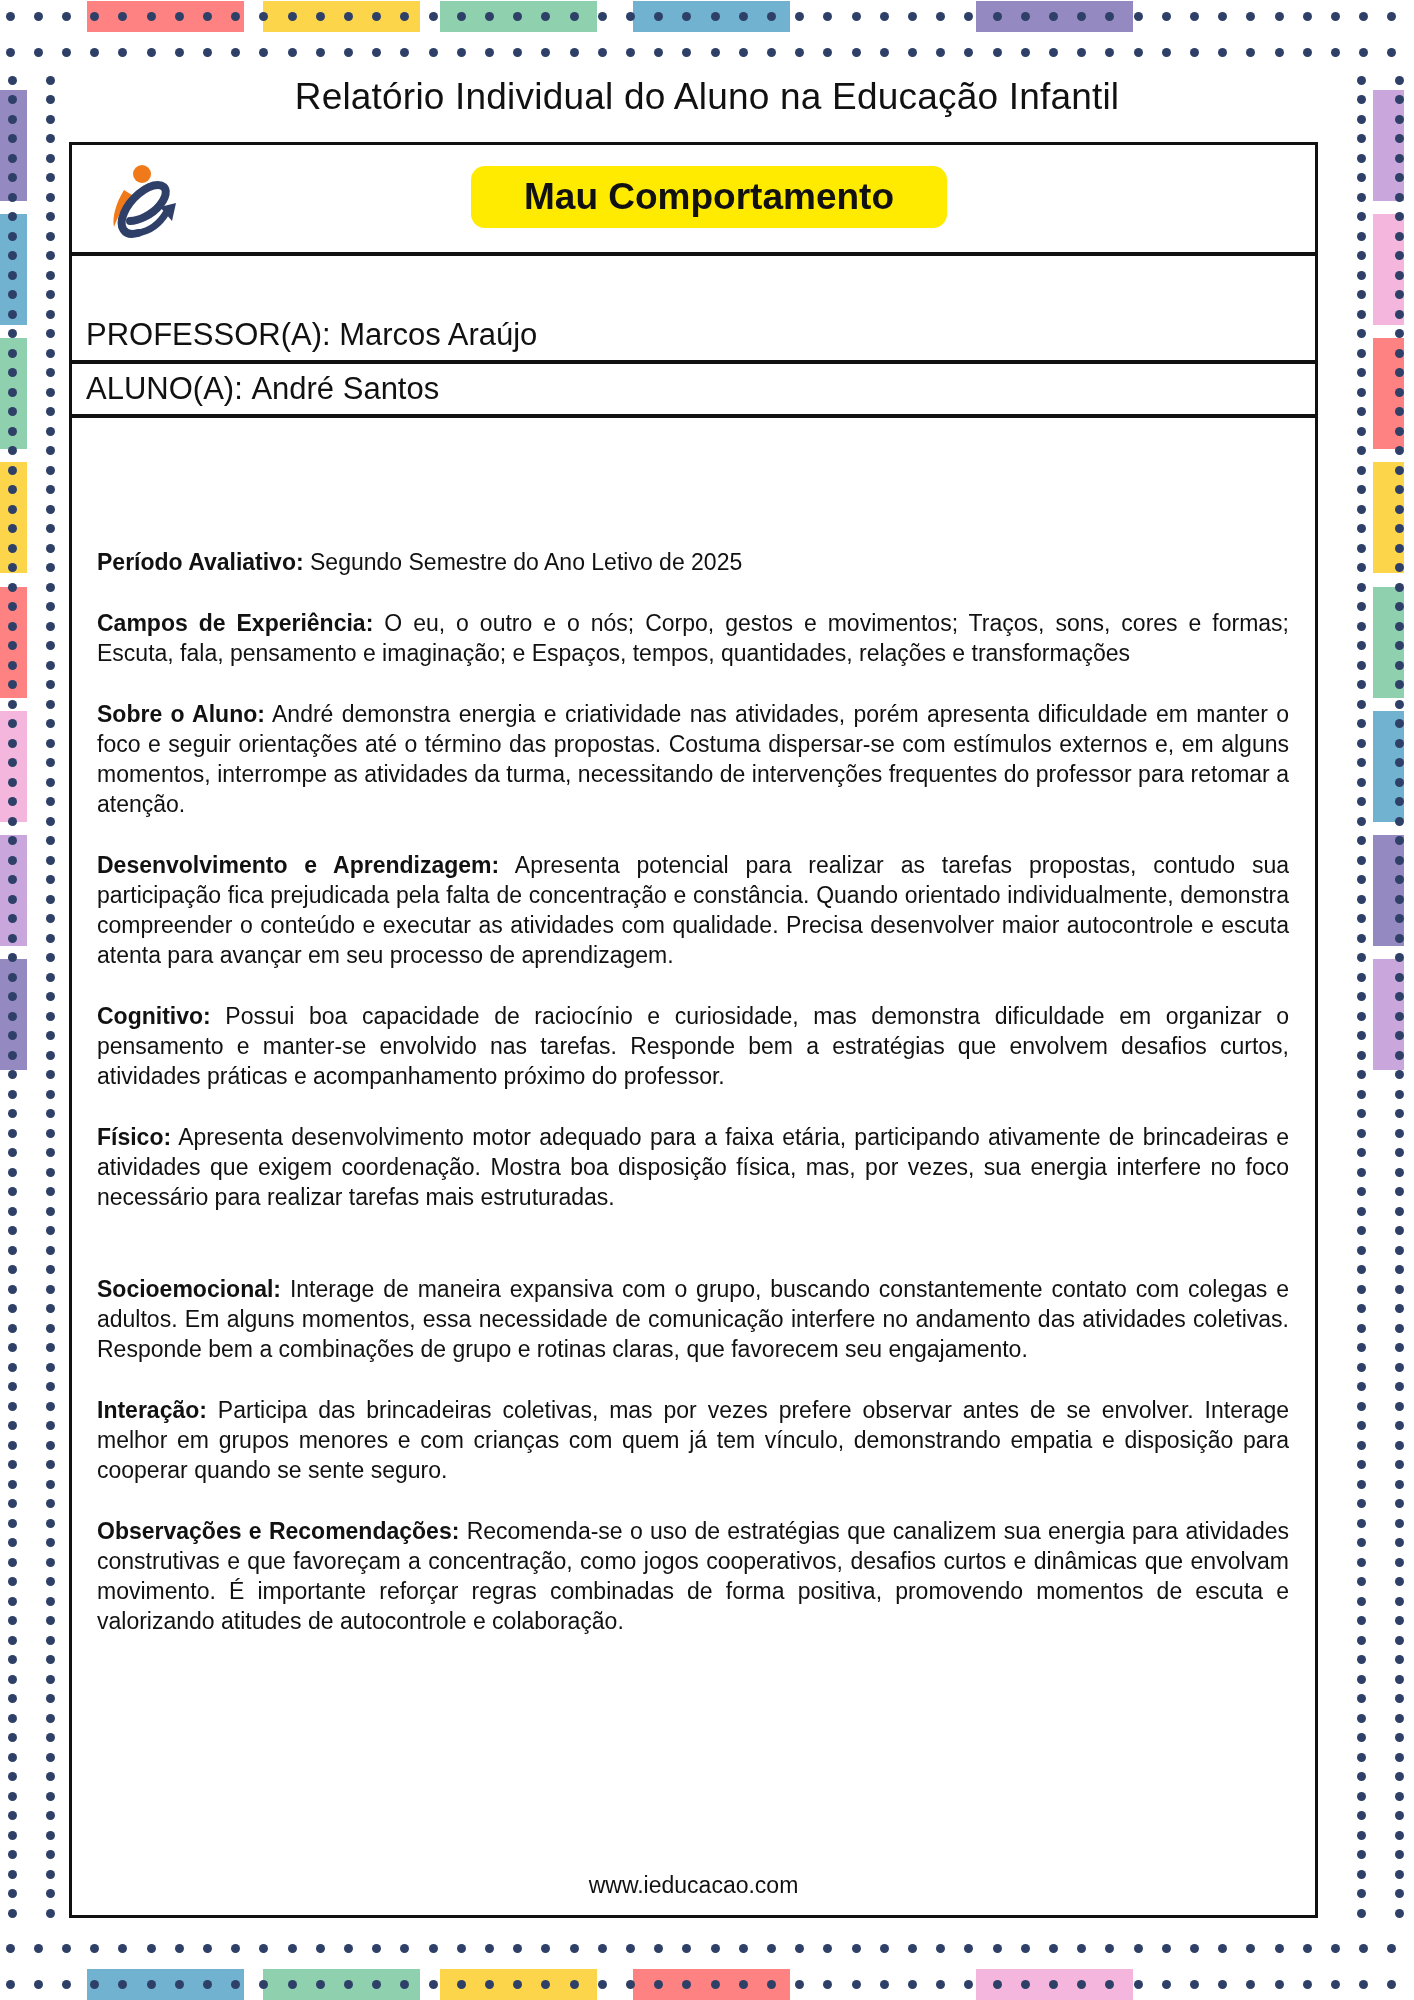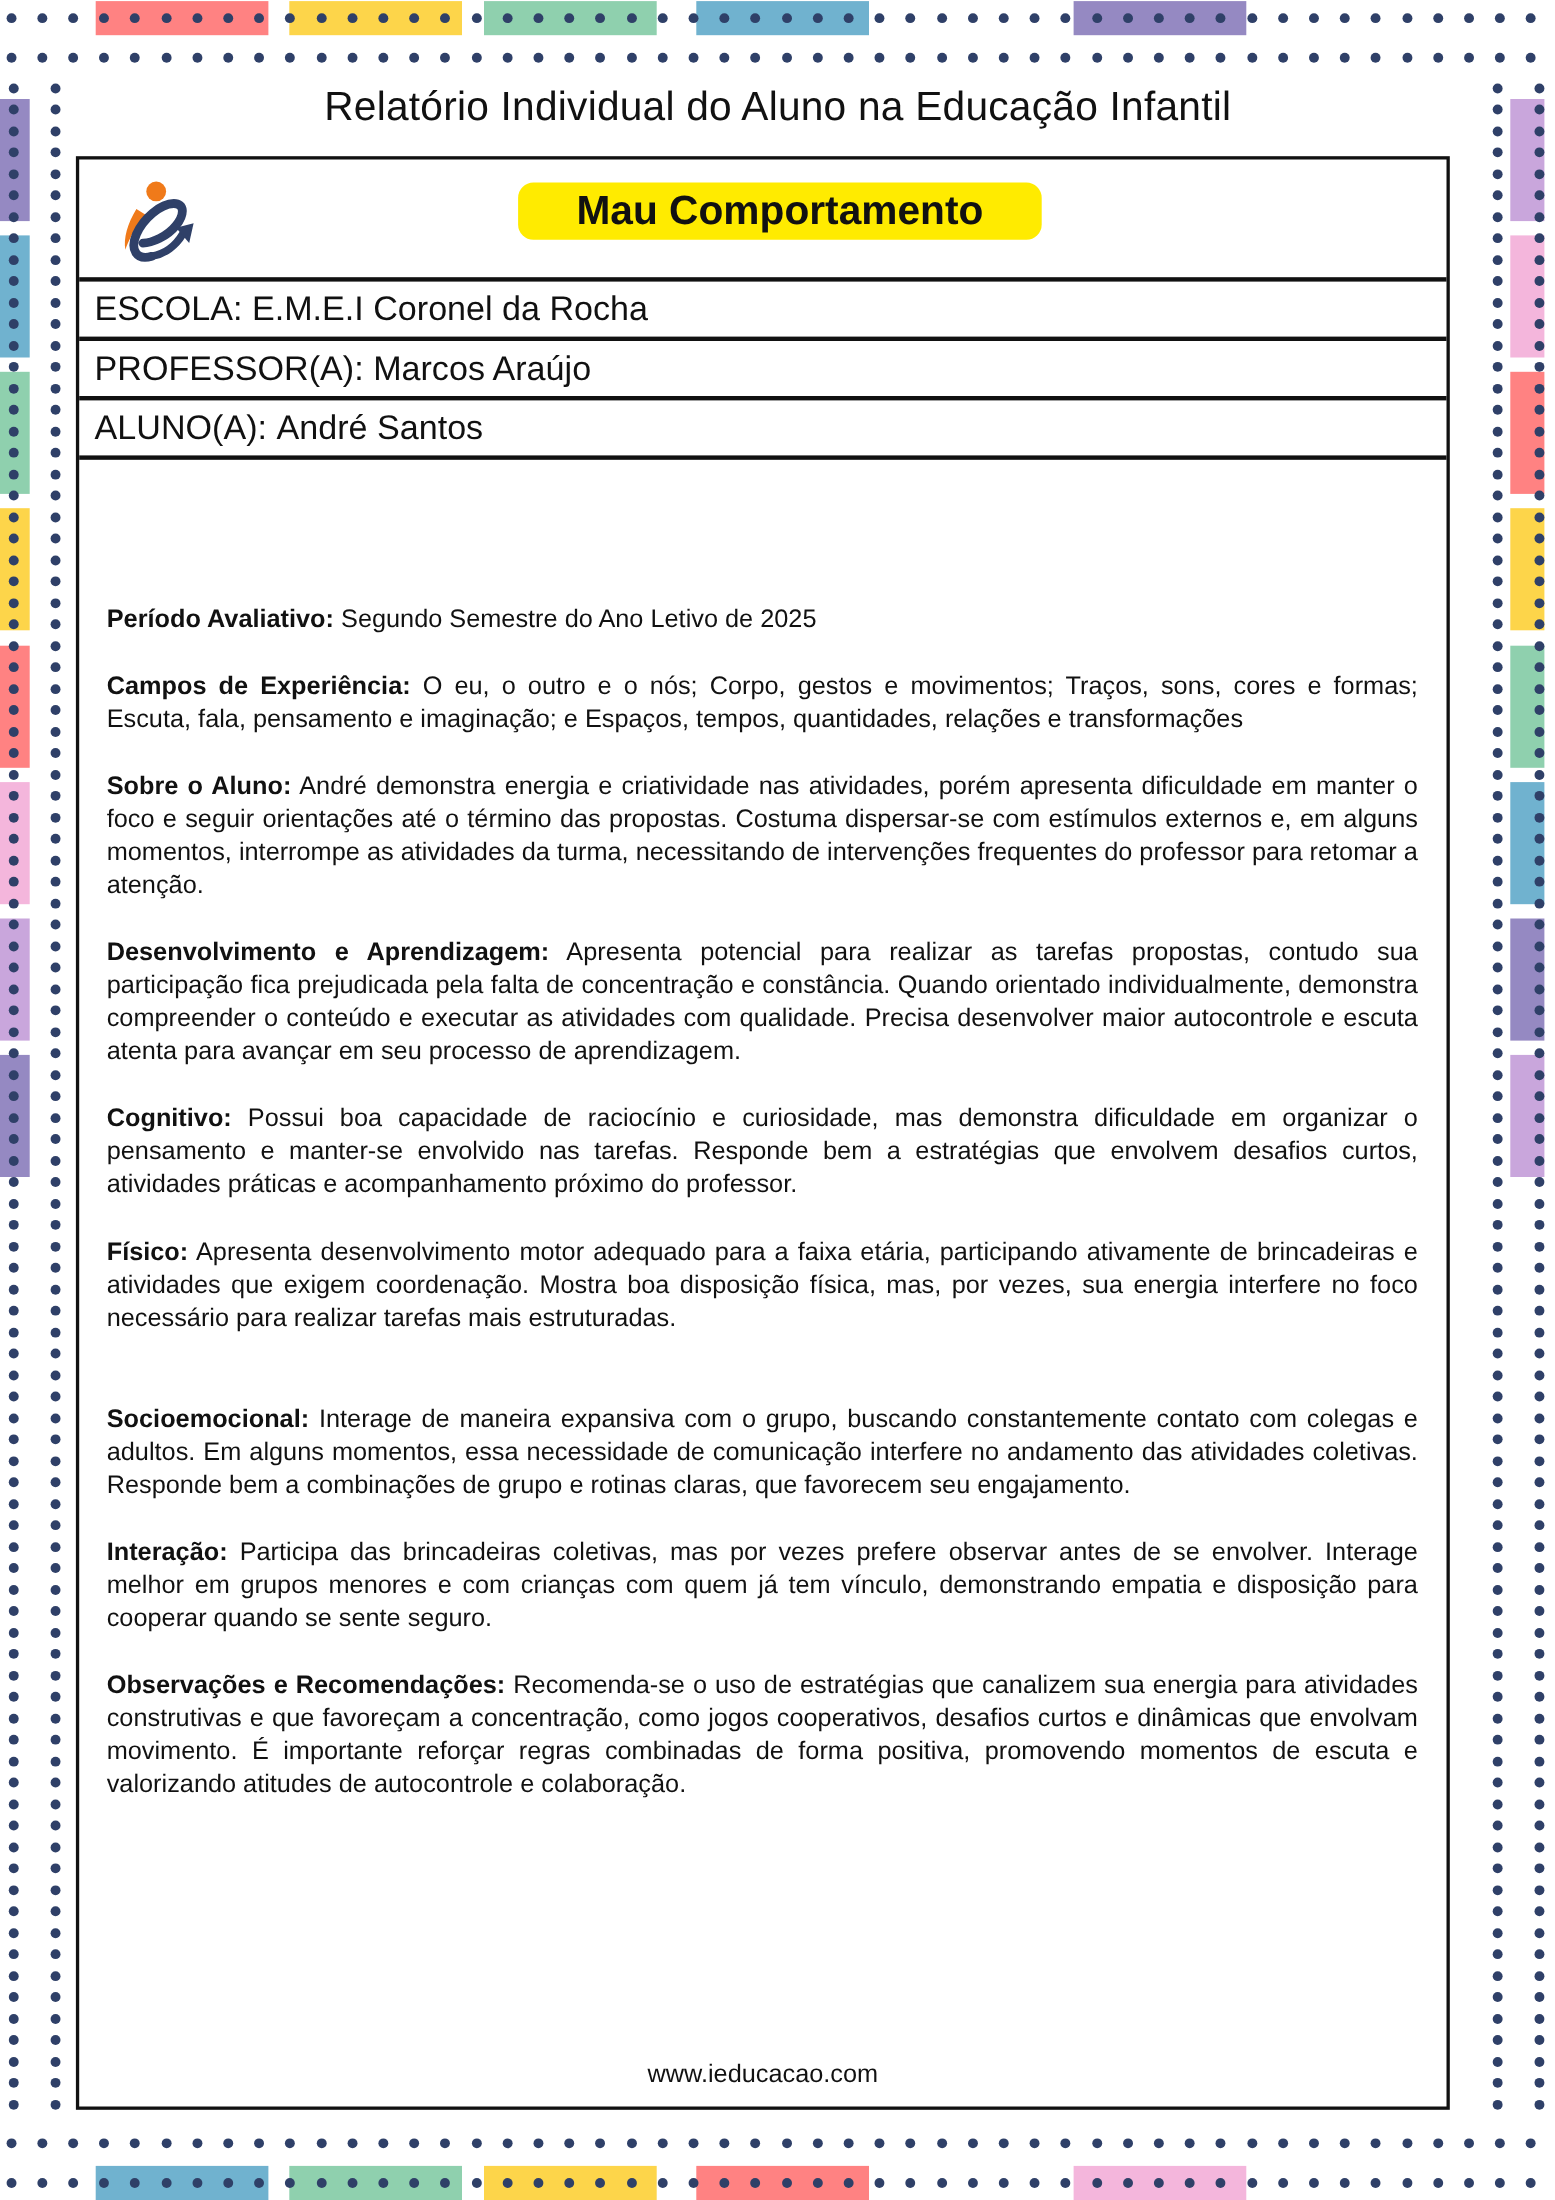--- a/index.html
+++ b/index.html
@@ -3,21 +3,21 @@
 <meta charset="utf-8">
 <style>
   html,body{margin:0;padding:0;}
   body{width:1414px;height:2000px;position:relative;background:#ffffff;overflow:hidden;font-family:"Liberation Sans","DejaVu Sans",sans-serif;color:#111;}
   .dot{position:absolute;width:9px;height:9px;border-radius:50%;background:#2f4068;}
   .band{position:absolute;}
   .title{position:absolute;left:0;width:1414px;top:76px;text-align:center;font-size:37px;letter-spacing:0.2px;color:#111;}
   .frame{position:absolute;left:69px;top:142px;width:1249px;height:1776px;border:3px solid #111;box-sizing:border-box;background:#fff;}
   .hdr{position:absolute;left:0;top:0;width:100%;height:111px;border-bottom:4px solid #111;box-sizing:border-box;}
   .logo{position:absolute;left:22px;top:10px;width:90px;height:90px;}
-  .badge{position:absolute;left:399px;top:21px;width:476px;height:52px;background:#ffeb00;border-radius:14px;display:flex;align-items:center;justify-content:center;font-weight:bold;font-size:37px;color:#111;}
+  .badge{position:absolute;left:399px;top:21px;width:476px;height:62px;background:#ffeb00;border-radius:14px;display:flex;align-items:center;justify-content:center;font-weight:bold;font-size:37px;color:#111;}
   .row{position:absolute;left:0;width:100%;height:54px;border-bottom:4px solid #111;box-sizing:border-box;display:flex;align-items:center;padding-left:14px;font-size:31px;}
   .row span.sp{white-space:pre;}
   .brand{position:absolute;left:0;width:100%;top:350px;text-align:center;font-weight:bold;font-size:17px;color:#2f4068;}
   .brand .i{color:#f07a1a;font-style:italic;}
   .content{position:absolute;left:25px;right:26px;top:402px;font-size:23px;line-height:30px;}
   .content p{margin:0 0 31px 0;text-align:justify;}
   .content p b{font-weight:bold;}
   .footer{position:absolute;left:0;width:100%;bottom:16px;text-align:center;font-size:23px;}
 </style>
 </head>
@@ -639,25 +639,20 @@
     <svg class="logo" viewBox="0 0 90 90">
       <circle cx="48" cy="19" r="9" fill="#f07a1a"></circle>
       <path d="M30 35 C22 48 18 62 20 72 C22 66 28 52 38 40 Z" fill="#f07a1a"></path>
       <path d="M44 78 C30 82 24 72 30 58 C36 44 52 30 64 30 C74 30 74 40 66 50 C58 60 44 66 36 66" fill="none" stroke="#2f4068" stroke-width="8" stroke-linecap="round"></path>
       <path d="M44 78 C56 76 66 68 72 58" fill="none" stroke="#2f4068" stroke-width="7" stroke-linecap="round"></path>
       <polygon points="66,52 82,48 78,66" fill="#2f4068"></polygon>
     </svg>
     <div class="badge">Mau Comportamento</div>
   </div>
 
-  <div class="row" style="top:111px">
-    <span>ESCOLA:</span>
-      <span class="sp"> </span>
-      <span>E.M.E.I Coronel da Rocha</span>
-  </div>
   <div class="row" style="top:165px">
     <span>PROFESSOR(A):</span>
       <span class="sp"> </span>
       <span>Marcos Araújo</span>
   </div>
   <div class="row" style="top:219px">
     <span>ALUNO(A):</span>
       <span class="sp"> </span>
       <span>André Santos</span>
   </div>

